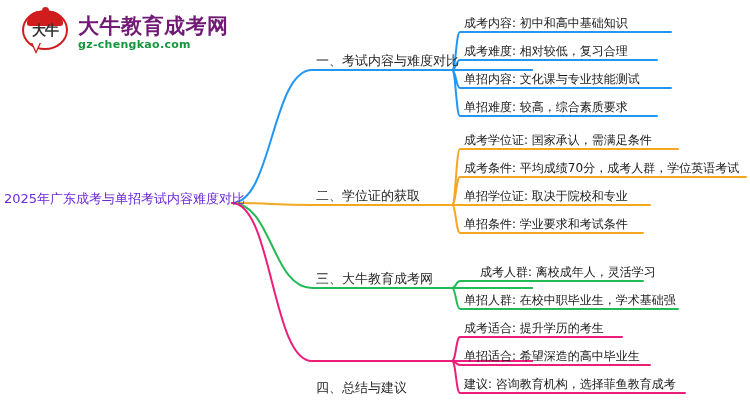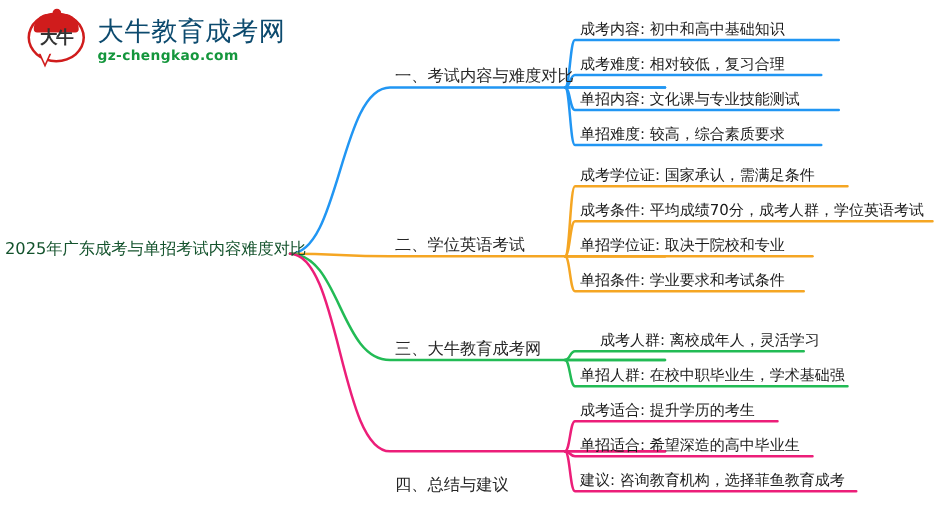--- a/index.html
+++ b/index.html
@@ -65,21 +65,21 @@
     width: 40px;
     text-align: center;
     font-size: 14px; font-weight: bold;
     color: #333333;
     letter-spacing: -1px;
     line-height: 13px;
     font-family: "DejaVu Sans", sans-serif;
   }
   #logo-text { display: flex; flex-direction: column; justify-content: center; }
   #logo-title {
-    font-size: 21px; font-weight: normal; color: #0c4a6e;
+    font-size: 21px; font-weight: bold; color: #701a75;
     letter-spacing: 0.5px; line-height: 24px;
     white-space: nowrap;
   }
   #logo-sub {
     font-size: 11px; font-weight: bold; color: #14963c;
     letter-spacing: 0.3px; line-height: 14px;
     white-space: nowrap;
     font-family: "DejaVu Sans", sans-serif;
   }
 
@@ -93,21 +93,21 @@
   
   .node {
     position: absolute;
     white-space: nowrap;
     color: #262626;
     font-family: "DejaVu Sans", "Liberation Sans", sans-serif;
   }
   #root-node {
     left: 4px; top: 190px;
     font-size: 13px;
-    color: #14532d;
+    color: #6d28d9;
   }
   .branch-node {
     font-size: 13px;
     color: #262626;
   }
   .leaf-node {
     font-size: 12px;
     color: #1a1a1a;
   }
 </style>
@@ -156,21 +156,21 @@
     </svg>
 
   <div class="node" id="root-node">2025年广东成考与单招考试内容难度对比</div>
 
   <div id="nodes">
       <div class="node branch-node" style="left: 316px; top: 52px;">一、考试内容与难度对比</div>
       <div class="node leaf-node" style="left: 464px; top: 15px;">成考内容: 初中和高中基础知识</div>
       <div class="node leaf-node" style="left: 464px; top: 43px;">成考难度: 相对较低，复习合理</div>
       <div class="node leaf-node" style="left: 464px; top: 71px;">单招内容: 文化课与专业技能测试</div>
       <div class="node leaf-node" style="left: 464px; top: 99px;">单招难度: 较高，综合素质要求</div>
-      <div class="node branch-node" style="left: 316px; top: 187px;">二、学位英语考试</div>
+      <div class="node branch-node" style="left: 316px; top: 187px;">二、学位证的获取</div>
       <div class="node leaf-node" style="left: 464px; top: 132px;">成考学位证: 国家承认，需满足条件</div>
       <div class="node leaf-node" style="left: 464px; top: 160px;">成考条件: 平均成绩70分，成考人群，学位英语考试</div>
       <div class="node leaf-node" style="left: 464px; top: 188px;">单招学位证: 取决于院校和专业</div>
       <div class="node leaf-node" style="left: 464px; top: 216px; text-align: center;">单招条件: 学业要求和考试条件</div>
       <div class="node branch-node" style="left: 316px; top: 270px;">三、大牛教育成考网</div>
       <div class="node leaf-node" style="left: 464px; top: 264px; margin-left: 16px;">成考人群: 离校成年人，灵活学习</div>
       <div class="node leaf-node" style="left: 464px; top: 292px;">单招人群: 在校中职毕业生，学术基础强</div>
       <div class="node branch-node" style="left: 316px; top: 343px; margin-top: 36px;">四、总结与建议</div>
       <div class="node leaf-node" style="left: 464px; top: 320px;">成考适合: 提升学历的考生</div>
       <div class="node leaf-node" style="left: 464px; top: 348px;">单招适合: 希望深造的高中毕业生</div>

